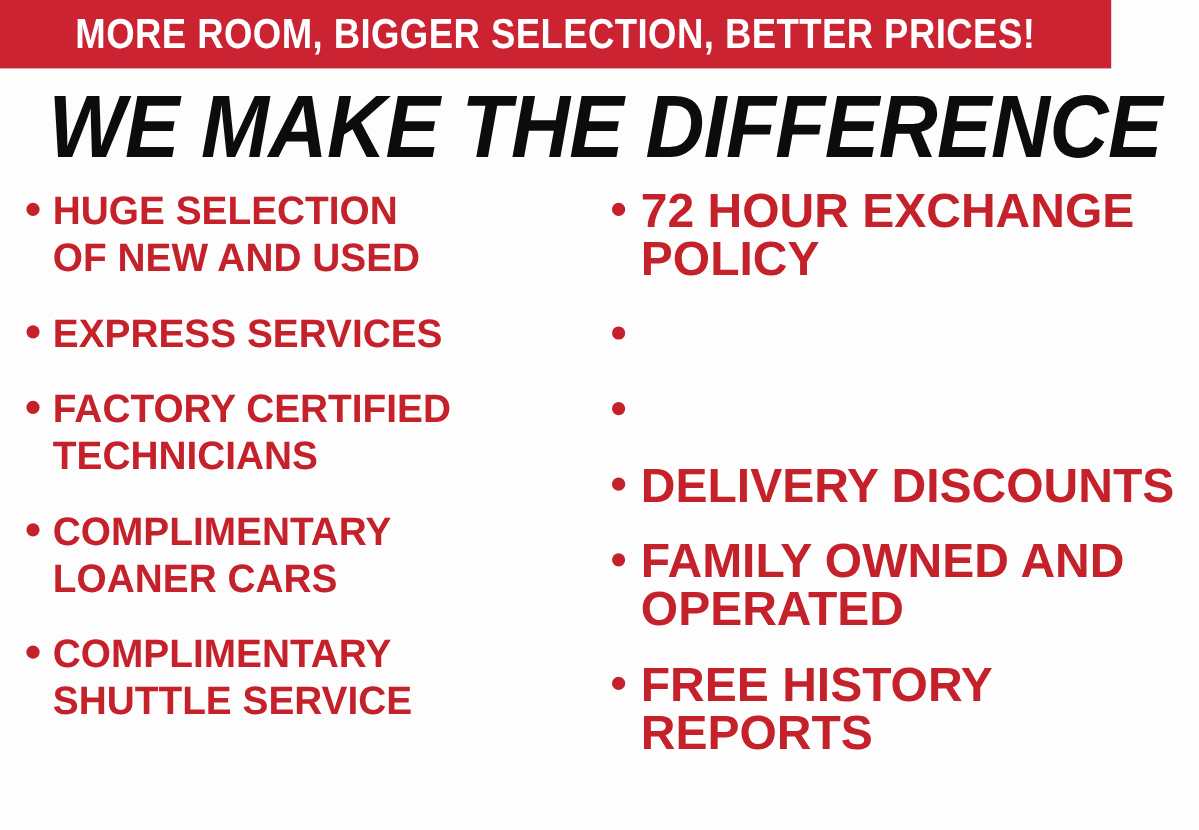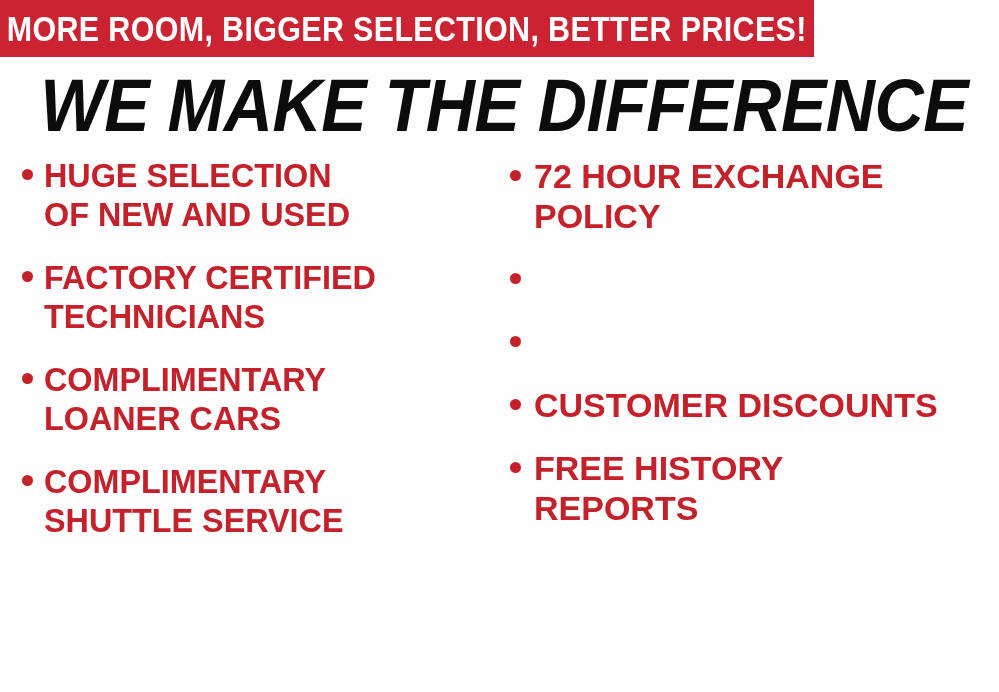--- a/index.html
+++ b/index.html
@@ -21,21 +21,21 @@
     height: 692px;
     background: #fdfdfd;
     box-sizing: border-box;
   }
 
   
   .banner {
     position: absolute;
     left: 0;
     top: 0;
-    width: 814px;
+    width: 926px;
     height: 57px;
     background: #cc2332;
     display: flex;
     align-items: center;
     justify-content: center;
     overflow: hidden;
   }
   .banner-text {
     color: #ffffff;
     font-family: "Liberation Sans", sans-serif;
@@ -122,21 +122,21 @@
     text-align: left;
   }
   .col-left .bullet-label {
     display: block;
     transform: scaleX(0.98);
     transform-origin: left center;
   }
 
   
   .col-right .bullet-item {
-    font-size: 34px;
+    font-size: 40px;
     line-height: 40px;
     margin-bottom: 23px;
   }
   .col-right .bullet-dot {
     width: 24px;
     min-width: 24px;
     font-size: 34px;
     line-height: 40px;
     text-align: left;
   }
@@ -177,20 +177,24 @@
   <div class="columns">
 
     <div class="col col-left">
       <div class="bullet-item">
         <span class="bullet-dot"><span class="dot-glyph"></span></span>
         <span class="bullet-label">HUGE SELECTION
 OF NEW AND USED</span>
       </div>
       <div class="bullet-item">
         <span class="bullet-dot"><span class="dot-glyph"></span></span>
+        <span class="bullet-label">EXPRESS SERVICES</span>
+      </div>
+      <div class="bullet-item">
+        <span class="bullet-dot"><span class="dot-glyph"></span></span>
         <span class="bullet-label">FACTORY CERTIFIED
 TECHNICIANS</span>
       </div>
       <div class="bullet-item">
         <span class="bullet-dot"><span class="dot-glyph"></span></span>
         <span class="bullet-label">COMPLIMENTARY
 LOANER CARS</span>
       </div>
       <div class="bullet-item">
         <span class="bullet-dot"><span class="dot-glyph"></span></span>
@@ -206,21 +210,26 @@
 POLICY</span>
       </div>
       <div class="bullet-item">
         <span class="bullet-dot"><span class="dot-glyph"></span></span>
       </div>
       <div class="bullet-item">
         <span class="bullet-dot"><span class="dot-glyph"></span></span>
       </div>
       <div class="bullet-item">
         <span class="bullet-dot"><span class="dot-glyph"></span></span>
-        <span class="bullet-label">CUSTOMER DISCOUNTS</span>
+        <span class="bullet-label">DELIVERY DISCOUNTS</span>
+      </div>
+      <div class="bullet-item">
+        <span class="bullet-dot"><span class="dot-glyph"></span></span>
+        <span class="bullet-label">FAMILY OWNED AND
+OPERATED</span>
       </div>
       <div class="bullet-item">
         <span class="bullet-dot"><span class="dot-glyph"></span></span>
         <span class="bullet-label">FREE HISTORY
 REPORTS</span>
       </div>
     </div>
 
   </div>
 </div>

